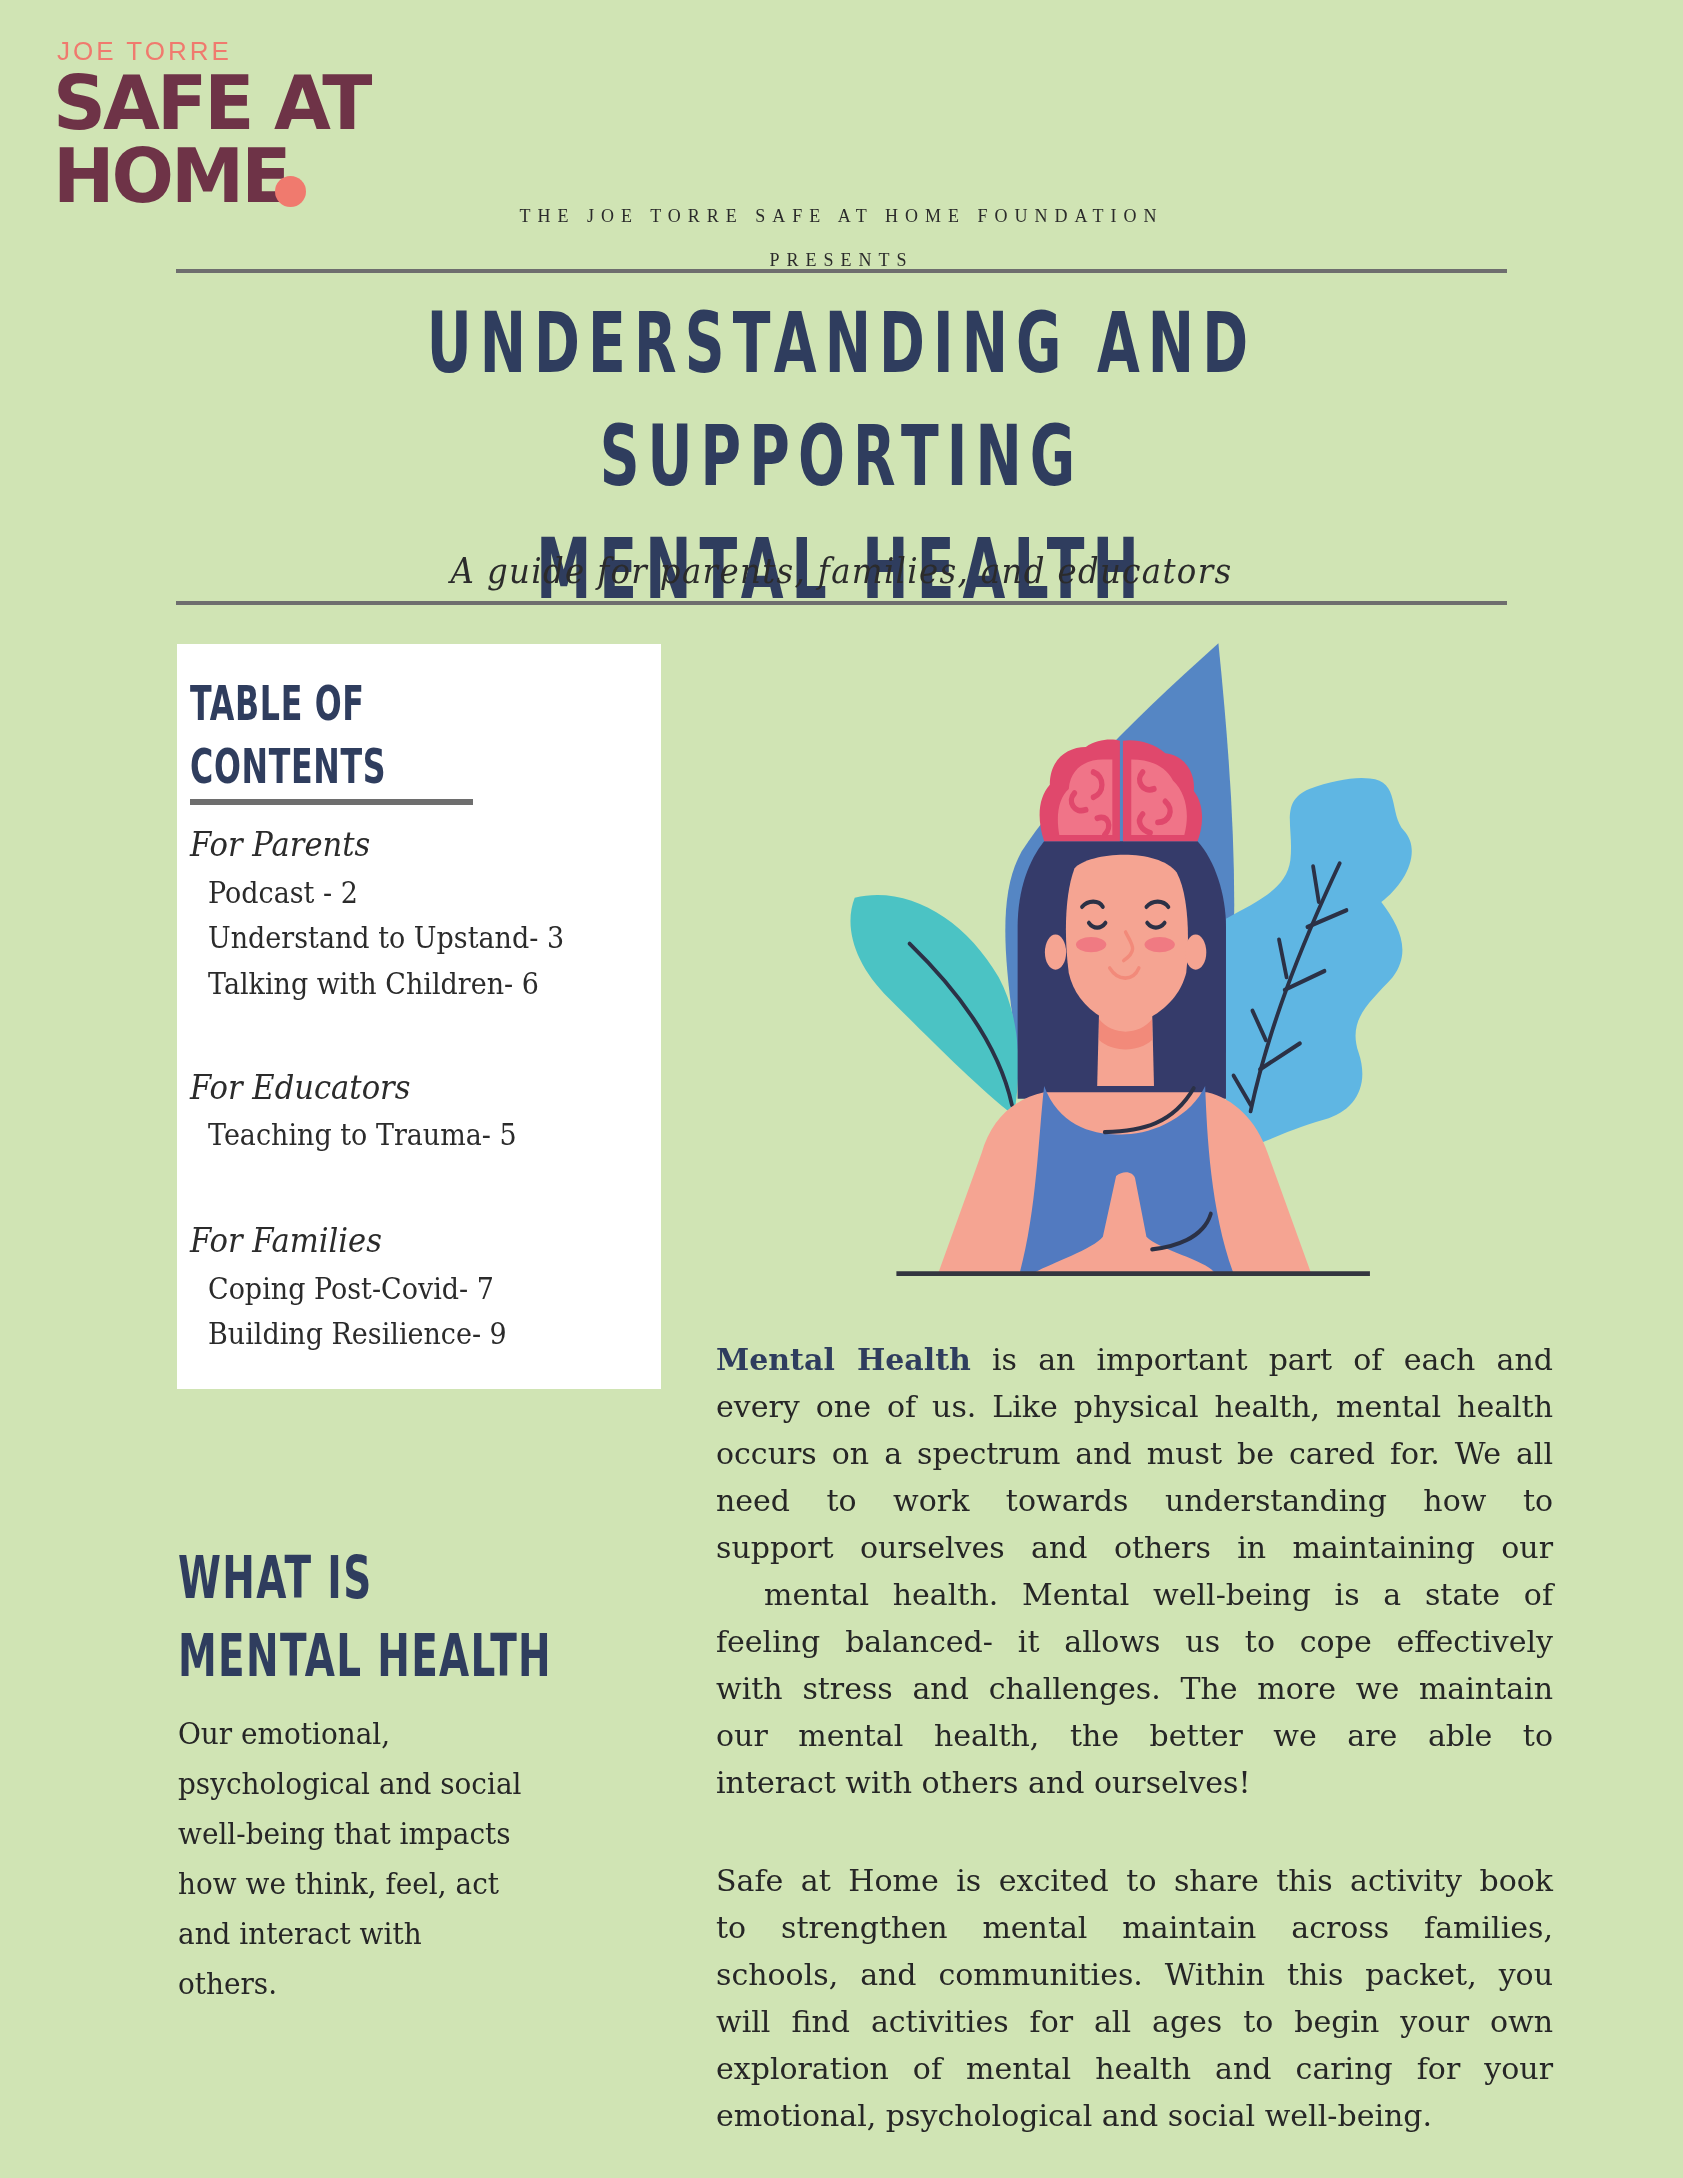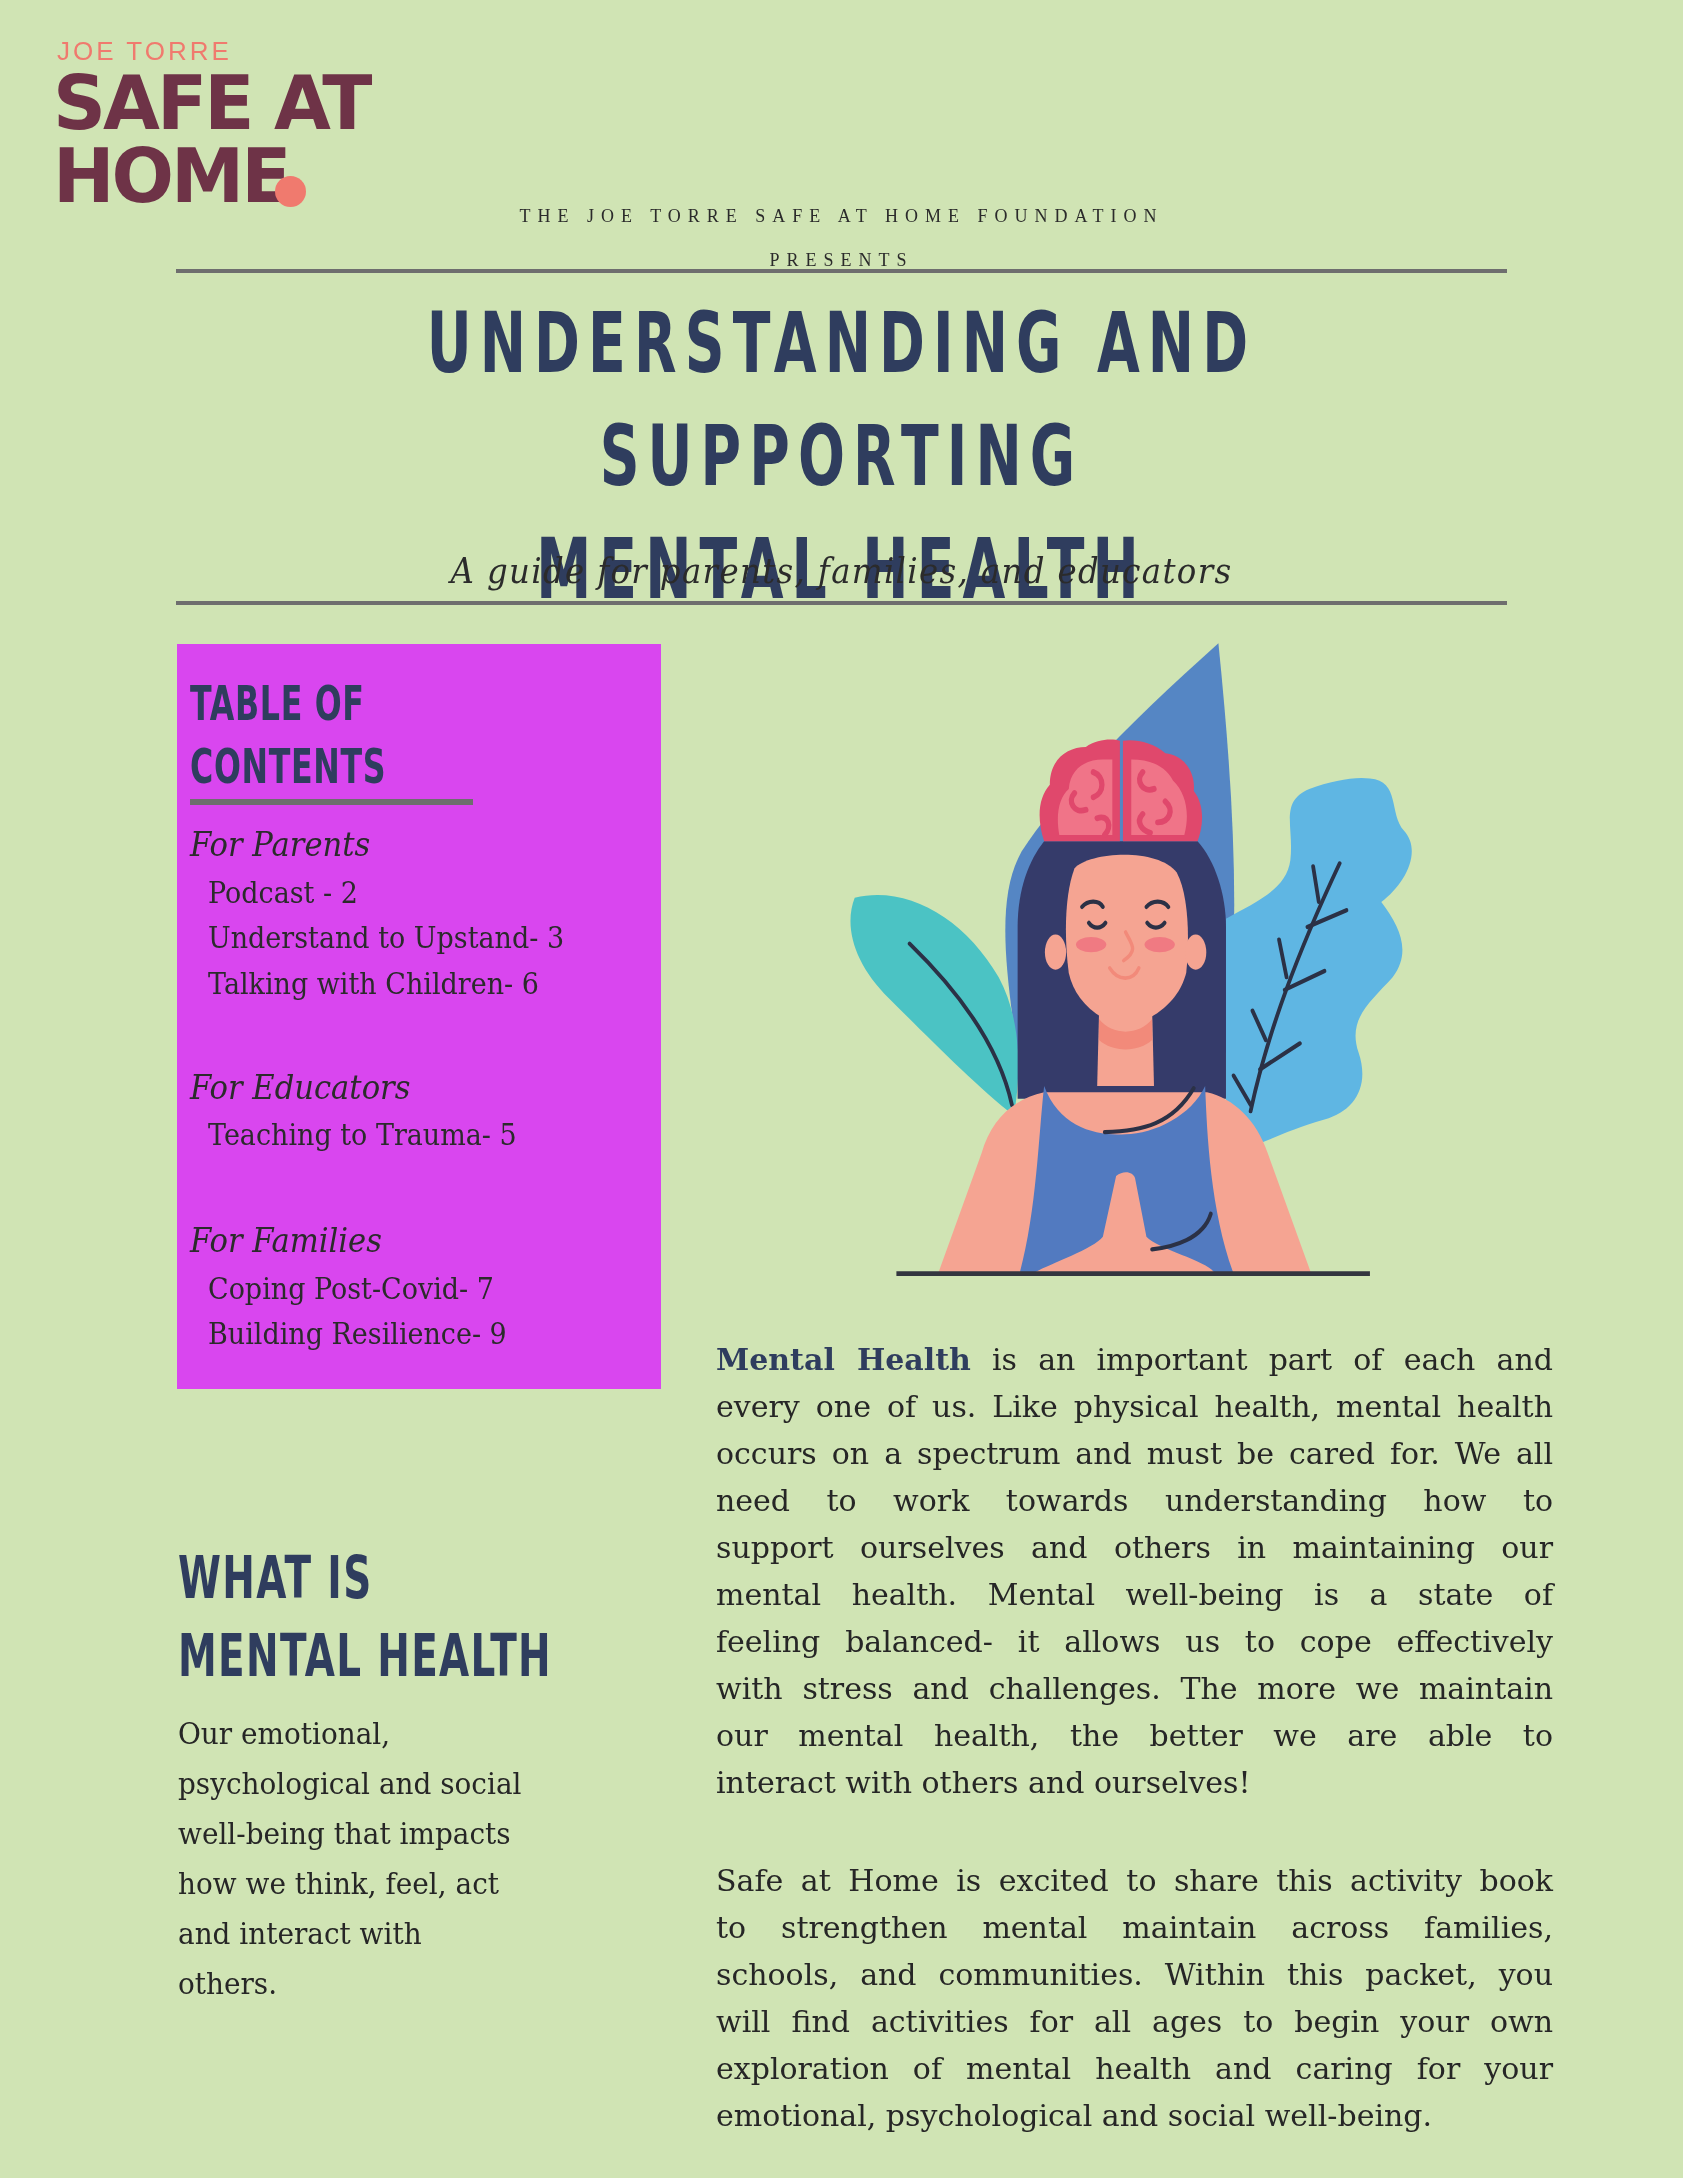--- a/index.html
+++ b/index.html
@@ -43,21 +43,21 @@
   }
   .subtitle {
     left:176px; width:1331px; top:546px; text-align:center;
     font-family:"DejaVu Serif", serif; font-style:italic; font-size:36px;
     letter-spacing:1.5px; color:#2b2b2b; line-height:50px;
     transform:scaleX(0.9); transform-origin:center top;
   }
 
   
   .toc {
-    left:177px; top:644px; width:484px; height:745px; background:#d946ef;
+    left:177px; top:644px; width:484px; height:745px; background:#ffffff;
   }
   .toc-title {
     left:13px; top:28px; color:#2f3d5e; font-family:"DejaVu Sans", sans-serif;
     font-weight:bold; font-size:48px; line-height:63px; letter-spacing:1px;
     transform:scaleX(0.66); transform-origin:left top;
   }
   .toc-underline { left:13px; top:155px; width:283px; height:6px; background:#6e6e6e; }
   .toc-section {
     left:13px; font-style:italic; font-size:34px; color:#2b2b2b;
     font-family:"DejaVu Serif", serif; transform:scaleX(0.9); transform-origin:left top;
@@ -214,21 +214,21 @@
 
   <line x1="170" y1="1528" x2="1420" y2="1528" stroke="#33363f" stroke-width="11"></line>
 </svg>
 
 <div class="abs body-text" style="top:1336px;">
   <span class="line" style="display: block;"><span class="lead">Mental Health</span><span> is an important part of each and</span></span>
   <span class="line" style="display: block;">every one of us. Like physical health, mental health</span>
   <span class="line" style="display: block;">occurs on a spectrum and must be cared for. We all</span>
   <span class="line" style="display: block;">need to work towards understanding how to</span>
   <span class="line" style="display: block;">support ourselves and others in maintaining our</span>
-  <span class="line" style="display: block;">mental health. Mental well-being is a state of</span>
+  <span class="line" style="display: block; margin-left: 48px;">mental health. Mental well-being is a state of</span>
   <span class="line" style="display: block;">feeling balanced- it allows us to cope effectively</span>
   <span class="line" style="display: block;">with stress and challenges. The more we maintain</span>
   <span class="line" style="display: block;">our mental health, the better we are able to</span>
   <span class="line last" style="display: block;">interact with others and ourselves!</span>
 </div>
 
 <div class="abs body-text" style="top:1857px;">
   <span class="line" style="display: block;">Safe at Home is excited to share this activity book</span>
   <span class="line" style="display: block;">to strengthen mental maintain across families,</span>
   <span class="line" style="display: block;">schools, and communities. Within this packet, you</span>

